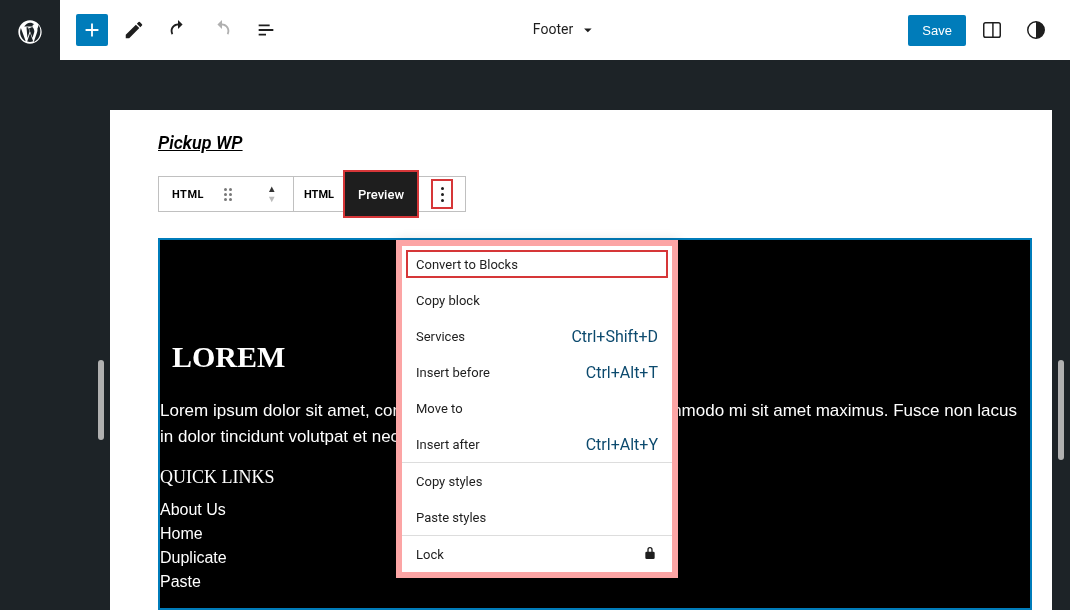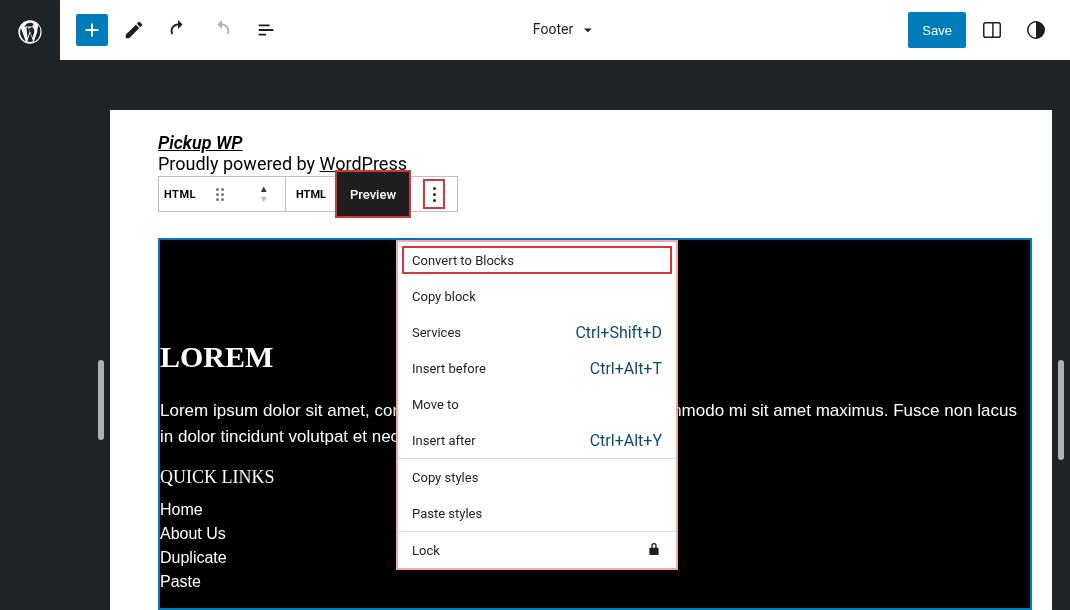--- a/index.html
+++ b/index.html
@@ -10,56 +10,56 @@
   .main { flex: 1; display: flex; flex-direction: column; background: #1d2327; }
   .topbar { height: 60px; background: #fff; display: flex; align-items: center; padding: 0 16px; position: relative; }
   .tb-left { display: flex; align-items: center; gap: 8px; }
   .add-btn { width: 32px; height: 32px; background: #007cba; display: flex; align-items: center; justify-content: center; border-radius: 2px; cursor: pointer; }
   .add-btn svg { width: 22px; height: 22px; fill: #fff; }
   .tb-icon { width: 36px; height: 36px; display: flex; align-items: center; justify-content: center; cursor: pointer; }
   .tb-icon svg { width: 22px; height: 22px; fill: #1e1e1e; }
   .tb-icon.disabled svg { fill: #b0b0b0; }
   .tb-center { position: absolute; left: 50%; transform: translateX(-50%); display: flex; align-items: flex-start; gap: 6px; font-size: 14px; color: #1e1e1e; cursor: pointer; }
   .tb-center svg { width: 18px; height: 18px; fill: #1e1e1e; }
-  .tb-right { margin-left: auto; display: flex; gap: 8px; }
+  .tb-right { margin-left: auto; display: flex; align-items: center; gap: 8px; }
   .save-btn { background: #007cba; color: #fff; border: none; padding: 8px 14px; font-size: 13px; border-radius: 2px; cursor: pointer; }
   .tb-right .tb-icon svg { fill: #1e1e1e; }
   .canvas-wrap { flex: 1; position: relative; overflow: hidden; }
   .canvas { position: absolute; top: 50px; left: 50px; right: 18px; bottom: 0; background: #fff; }
   .scrollbar-v { position: absolute; right: 6px; top: 300px; width: 6px; height: 100px; background: #b0b0b0; border-radius: 3px; }
   .scrollbar-vl { position: absolute; left: 38px; top: 300px; width: 6px; height: 80px; background: #b0b0b0; border-radius: 3px; }
   .footer-header { display: flex; justify-content: space-between; padding: 22px 48px 0 48px; font-size: 18px; color: #000; flex-direction: column; }
   .site-title { font-style: italic; text-decoration: underline; font-weight: 600; }
   .powered { font-size: 18px; }
   .powered a { color: #000; text-decoration: underline; }
   
-  .block-toolbar { position: absolute; top: 66px; left: 48px; display: flex; background: #fff; border: 1px solid #c0c0c0; height: 36px; }
+  .block-toolbar { position: absolute; top: 66px; left: 48px; display: flex; background: #fff; border: 1px solid #c0c0c0; height: 36px; padding-left: 8px; }
   .bt-seg { display: flex; align-items: center; border-right: 1px solid #c0c0c0; }
   .bt-cell { width: 42px; height: 46px; display: flex; align-items: center; justify-content: center; font-size: 10px; font-weight: 600; letter-spacing: 0.5px; }
   .bt-label { font-size: 11px; font-weight: 700; }
   .bt-arrows { display: flex; flex-direction: column; font-size: 10px; line-height: 10px; color: #333; }
   .bt-arrows .down { color: #bbb; }
   .bt-tab { padding: 0 14px; height: 46px; display: flex; align-items: center; font-size: 13px; cursor: pointer; }
   .bt-tab.html-tab { font-size: 11px; font-weight: 700; padding: 0 10px; }
   .bt-tab.preview { background: #1e1e1e; color: #fff; font-size: 13px; outline: 2px solid #d63638; outline-offset: -1px; font-weight: 500; }
   .bt-more { width: 46px; display: flex; align-items: center; justify-content: center; cursor: pointer; }
   .bt-more-inner { width: 22px; height: 30px; border: 2px solid #d63638; display: flex; align-items: center; justify-content: center; }
   .dots-v { display: flex; flex-direction: column; gap: 3px; }
   .dots-v span { width: 3px; height: 3px; background: #1e1e1e; border-radius: 50%; }
   .drag-handle { display: flex; flex-wrap: wrap; width: 12px; gap: 2px; }
   .drag-handle span { width: 3px; height: 3px; background: #777; border-radius: 50%; }
   
   .preview-block { position: absolute; top: 128px; left: 48px; right: 20px; bottom: 0; background: #000; color: #fff; border: 2px solid #007cba; padding: 0; overflow: hidden; }
   .pb-inner { padding: 100px 0 0 0; font-family: Georgia, serif; }
-  .pb-lorem { font-size: 30px; font-weight: 700; margin: 0 0 24px 0; font-family: Georgia, serif; }
+  .pb-lorem { font-size: 30px; font-weight: 700; margin: 0 0 24px 0; font-family: Georgia, serif; padding-left: 12px; }
   .pb-para { font-size: 17px; line-height: 1.5; margin: 0 0 18px 0; font-family: -apple-system, sans-serif; }
   .pb-quick { font-size: 18px; font-weight: 400; margin: 18px 0 10px 0; font-family: Georgia, serif; }
   .pb-links { list-style: none; font-size: 16px; line-height: 1.5; font-family: -apple-system, sans-serif; }
   
-  .dropdown { position: absolute; top: 130px; left: 286px; width: 282px; background: #fff; box-shadow: 0 2px 12px rgba(0,0,0,0.2); border: 2px solid #fca5a5; z-index: 10; }
+  .dropdown { position: absolute; top: 130px; left: 286px; width: 282px; background: #fff; box-shadow: 0 2px 12px rgba(0,0,0,0.2); border: 6px solid #fca5a5; z-index: 10; }
   .dd-item { display: flex; height: 36px; align-items: center; padding: 0 14px; font-size: 13px; color: #1e1e1e; cursor: pointer; justify-content: space-between; }
   .dd-item.highlighted { outline: 2px solid #d63638; outline-offset: -6px; }
   .dd-sep { height: 1px; background: #ddd; }
   .dd-shortcut { color: #0c4a6e; font-size: 16px; }
   .dd-lock svg { width: 16px; height: 16px; fill: #1e1e1e; }
 </style>
 </head>
 <body>
 
 <div class="root">
@@ -128,23 +128,20 @@
     </div>
 
     <div class="canvas-wrap">
       <div class="scrollbar-vl"></div>
       <div class="scrollbar-v"></div>
 
       <div class="canvas">
 
         <div class="footer-header">
           <span class="site-title">Pickup WP</span>
-          <span class="powered">
-            <span>Proudly powered by </span><a href="#">WordPress</a>
-          </span>
         </div>
 
         <div class="block-toolbar">
           <div class="bt-seg">
             <div class="bt-cell bt-label">HTML</div>
             <div class="bt-cell">
               <div class="drag-handle">
                   <span></span>
                   <span></span>
                   <span></span>
@@ -174,22 +171,22 @@
             </div>
           </div>
         </div>
 
         <div class="preview-block">
           <div class="pb-inner">
             <h2 class="pb-lorem">LOREM</h2>
             <p class="pb-para">Lorem ipsum dolor sit amet, consectetur adipiscing elit. Nunc vel commodo mi sit amet maximus. Fusce non lacus in dolor tincidunt volutpat et nec tortor.</p>
             <h3 class="pb-quick">QUICK LINKS</h3>
             <ul class="pb-links">
+              <li>About Us</li>
               <li>Home</li>
-              <li>About Us</li>
               <li>Duplicate</li>
               <li>Paste</li>
             </ul>
           </div>
         </div>
 
         <div class="dropdown">
           <div class="dd-item highlighted">
             <span>Convert to Blocks</span>
           </div>

